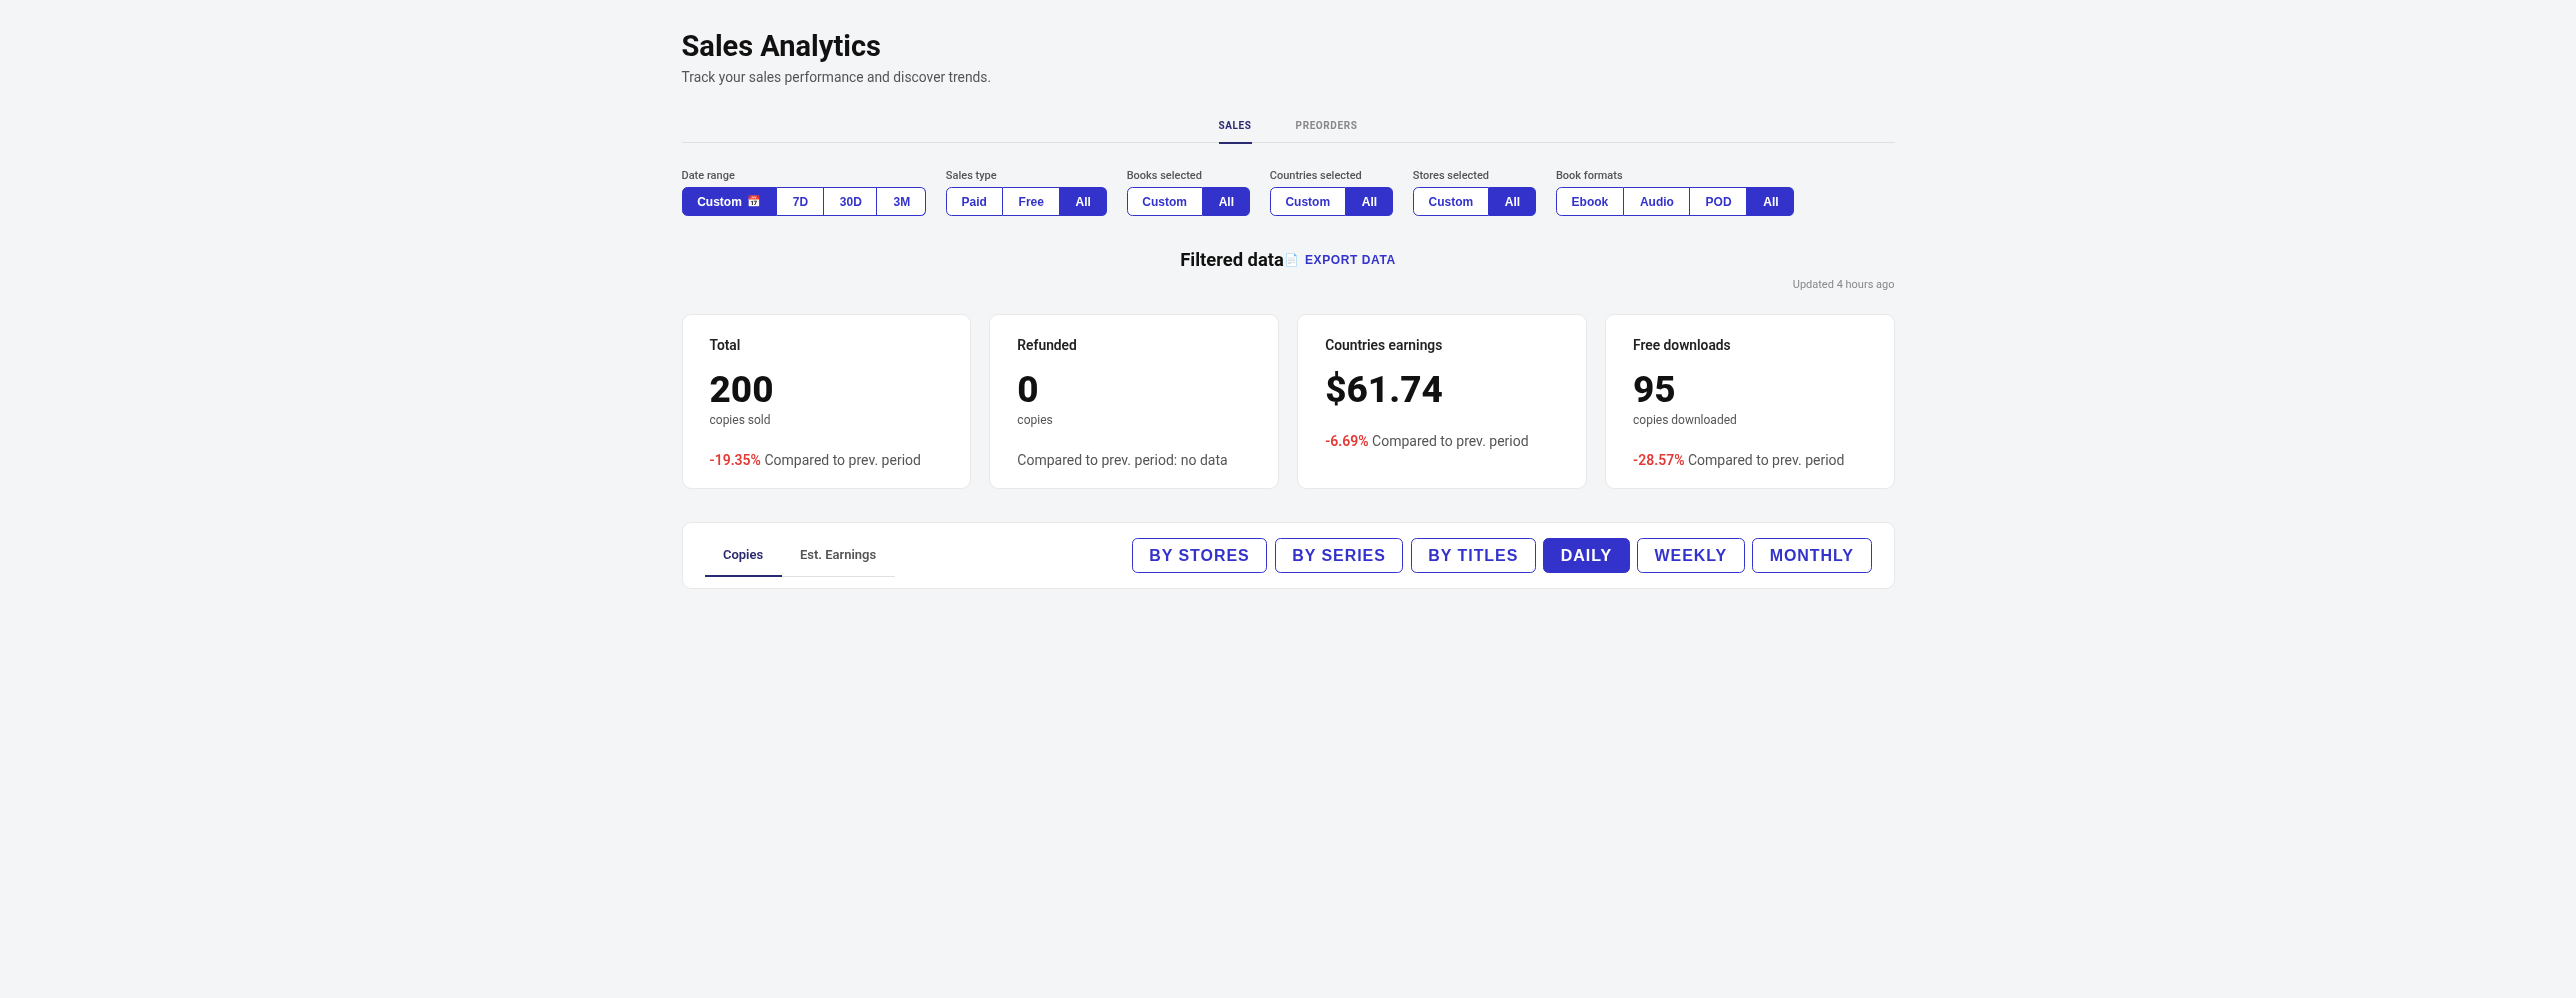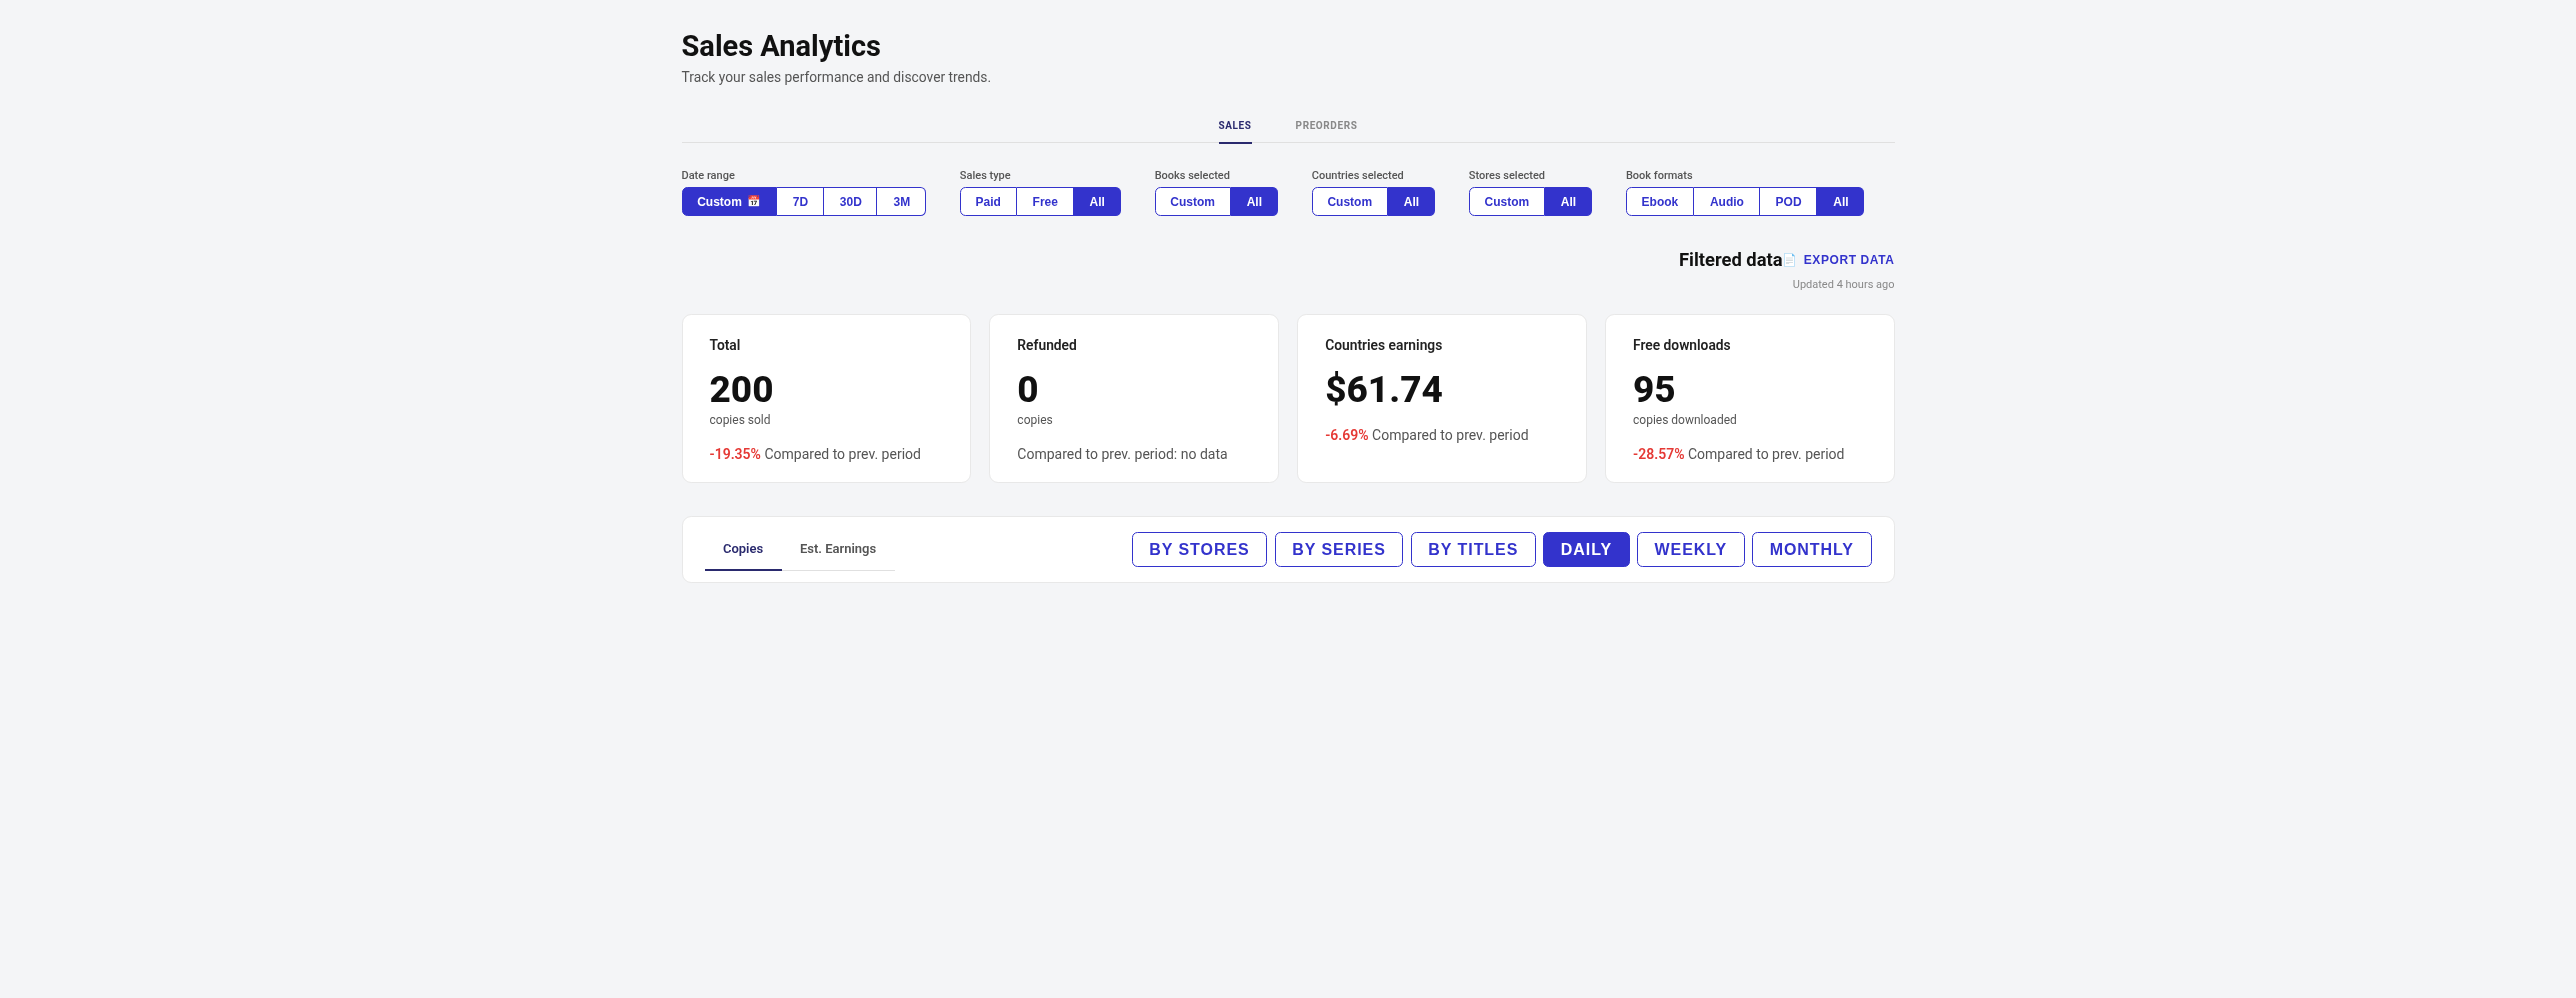--- a/index.html
+++ b/index.html
@@ -44,21 +44,21 @@
       margin-bottom: -1.8px;
       text-transform: uppercase;
     }
     .tab-item.active {
       color: #2a2a6e;
       border-bottom: 2.8px solid #2a2a6e;
     }
     
     .filters-row {
       display: flex;
-      gap: 34px;
+      gap: 20px;
       flex-wrap: wrap;
       margin-bottom: 33px;
       align-items: flex-start;
     }
     .filter-group {
       display: flex;
       flex-direction: column;
       gap: 5.5px;
     }
     .filter-label {
@@ -92,21 +92,21 @@
       display: flex;
       align-items: center;
       gap: 5.5px;
     }
     .calendar-icon {
       font-size: 11px;
     }
     
     .section-header {
       display: flex;
-      justify-content: flex-end;
+      justify-content: center;
       align-items: center;
       margin-bottom: 7.4px;
     }
     .section-title {
       font-size: 18.4px;
       font-weight: 700;
       color: #111;
     }
     .export-btn {
       display: flex;
@@ -149,21 +149,21 @@
     .stat-value {
       font-size: 37px;
       font-weight: 800;
       color: #111;
       line-height: 1;
       margin-bottom: 5.5px;
     }
     .stat-unit {
       font-size: 12px;
       color: #555;
-      margin-bottom: 19px;
+      margin-bottom: 25px;
     }
     .stat-comparison {
       font-size: 14px;
       color: #555;
     }
     .stat-comparison .negative {
       color: #e53935;
       font-weight: 600;
     }
     

